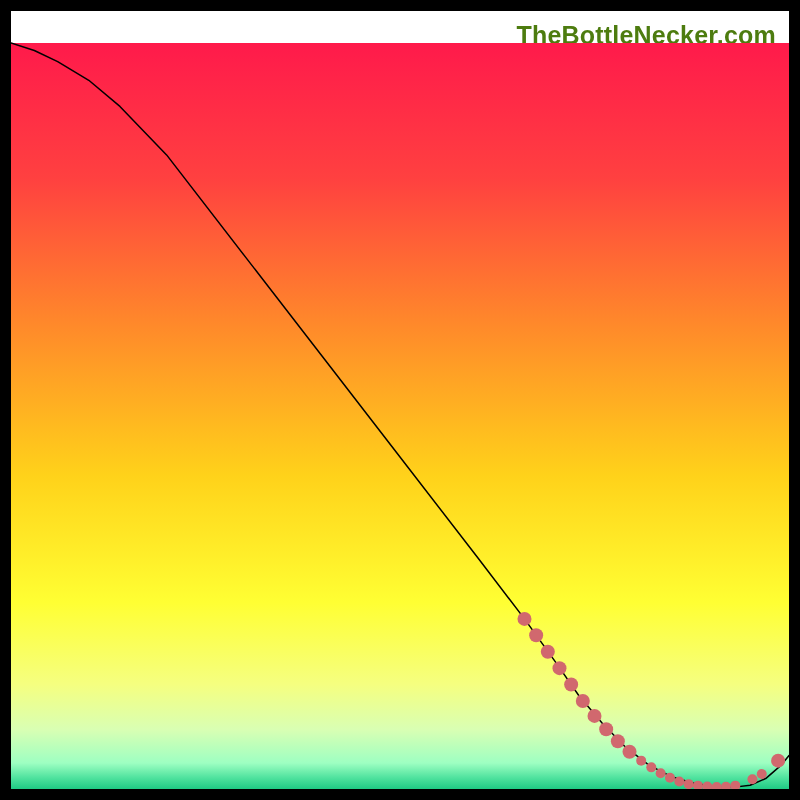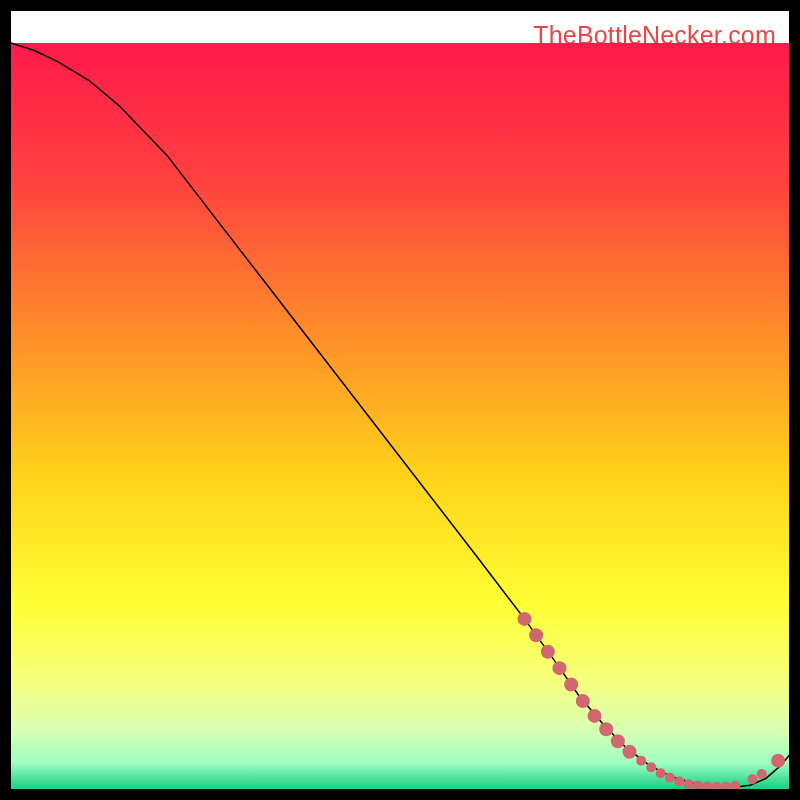--- a/index.html
+++ b/index.html
@@ -17,22 +17,22 @@
     top: 11px;
     width: 778px;
     height: 778px;
     background: #fff;
   }
   .watermark {
     position: absolute;
     top: 10px;
     right: 13px;
     font-size: 25px;
-    font-weight: 400;
-    color: #ef4444;
+    font-weight: 700;
+    color: #4d7c0f;
     letter-spacing: 0.2px;
     user-select: none;
   }
   svg {
     position: absolute;
     left: 0;
     top: 0;
   }
 </style>
 </head>

